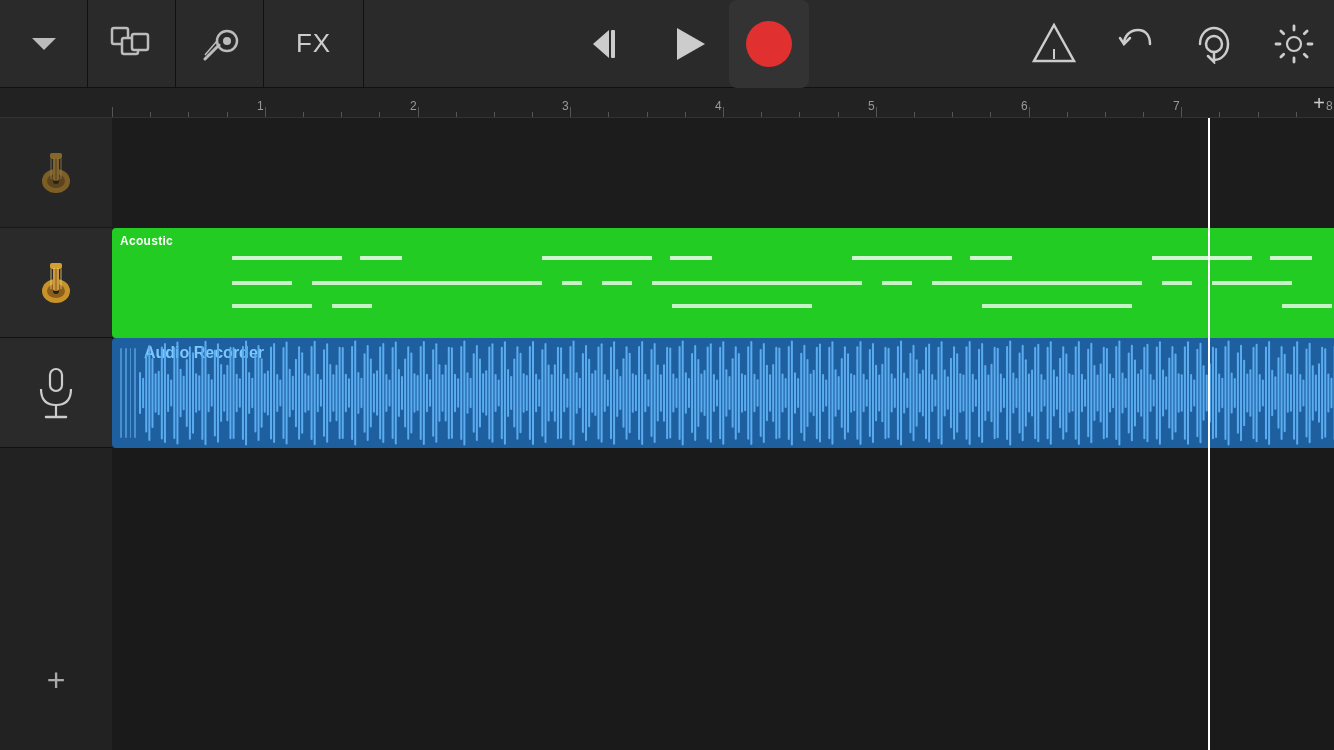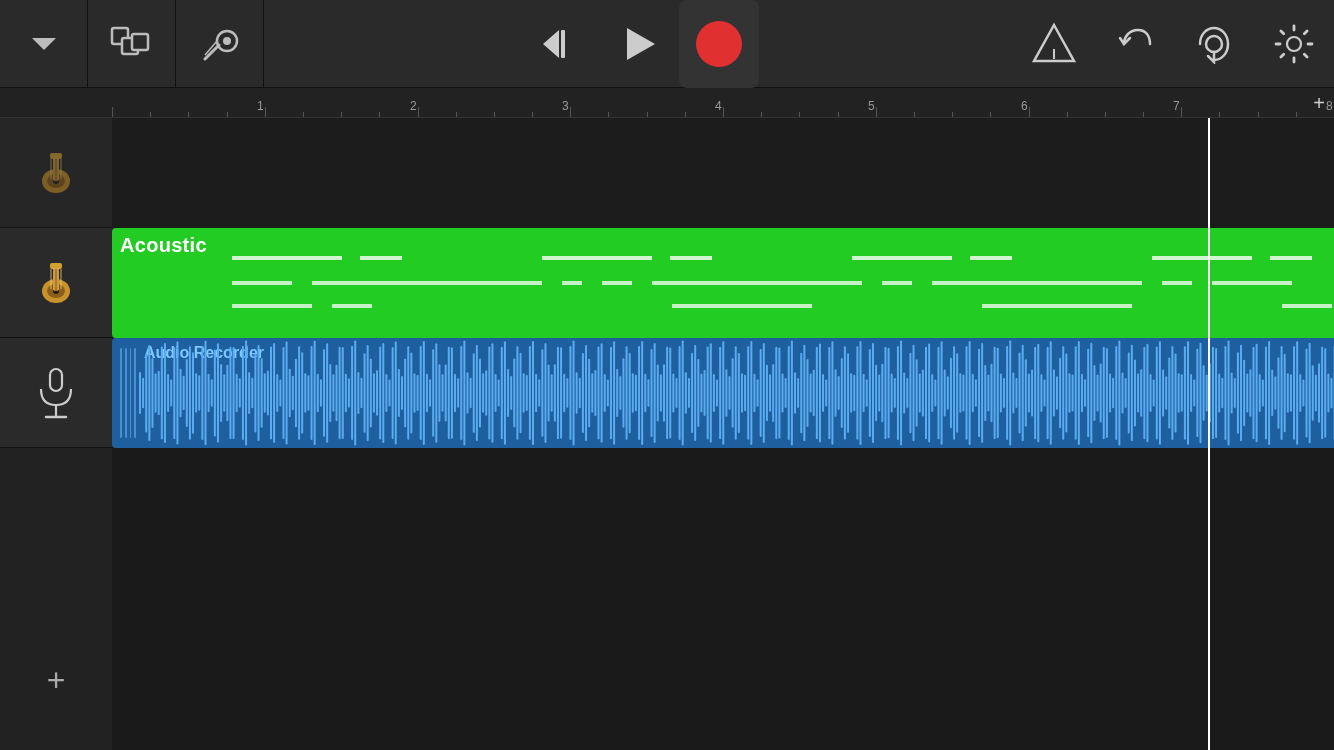--- a/index.html
+++ b/index.html
@@ -195,21 +195,21 @@
       top: 0; left: 0;
       width: calc(100% + 120px);
       height: 110px;
       background: #22cc22;
       border-radius: 4px;
       overflow: hidden;
     }
     .clip-label {
       position: absolute;
       top: 6px; left: 8px;
-      font-size: 20px;
+      font-size: 12px;
       font-weight: 600;
       color: #fff;
       letter-spacing: 0.3px;
     }
     
     .green-waveform {
       position: absolute;
       top: 0; left: 0; right: 0; bottom: 0;
     }
 
@@ -288,20 +288,23 @@
   </div>
   <div class="toolbar-btn">
     <svg width="46" height="42" viewBox="0 0 46 42" fill="none">
 
       <circle cx="30" cy="18" r="10" stroke="#ccc" stroke-width="2.5" fill="none"></circle>
       <circle cx="30" cy="18" r="4" fill="#ccc"></circle>
 
       <line x1="8" y1="36" x2="22" y2="22" stroke="#ccc" stroke-width="3" stroke-linecap="round"></line>
       <line x1="8" y1="32" x2="20" y2="18" stroke="#ccc" stroke-width="1.5"></line>
     </svg>
+  </div>
+  <div class="toolbar-btn" style="width:100px;">
+    <span style="font-size:26px; font-weight:300; color:#ccc; letter-spacing:1px;">FX</span>
   </div>
 
   <div class="toolbar-center">
     <div class="transport-btn">
       <svg width="36" height="36" viewBox="0 0 36 36" fill="#ccc">
         <polygon points="18,4 2,18 18,32"></polygon>
         <rect x="20" y="4" width="4" height="28" rx="1"></rect>
       </svg>
     </div>
     <div class="transport-btn">

